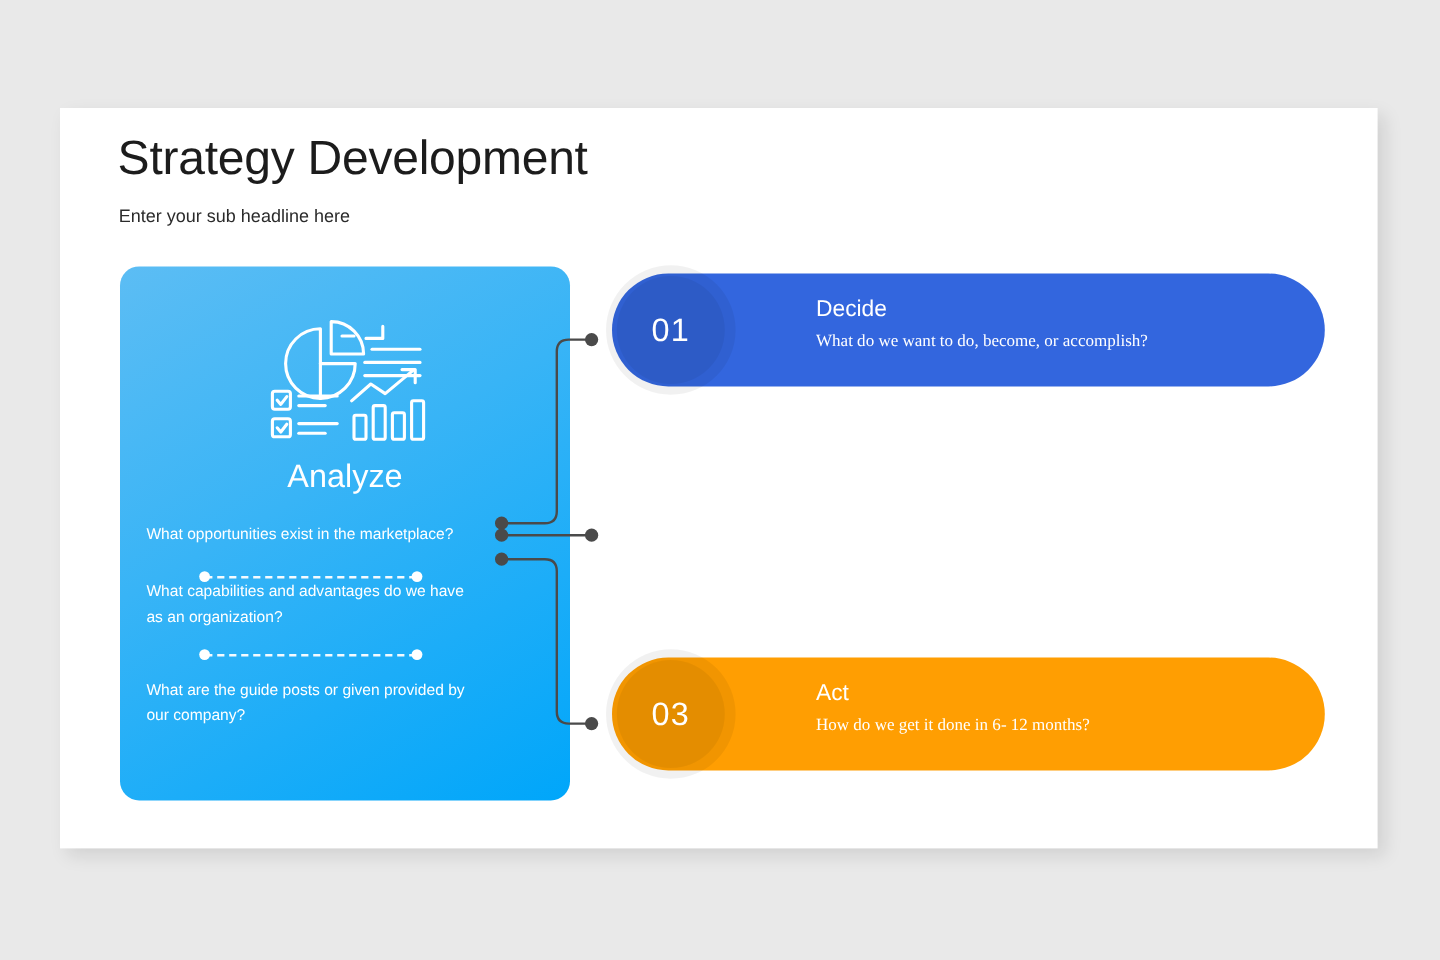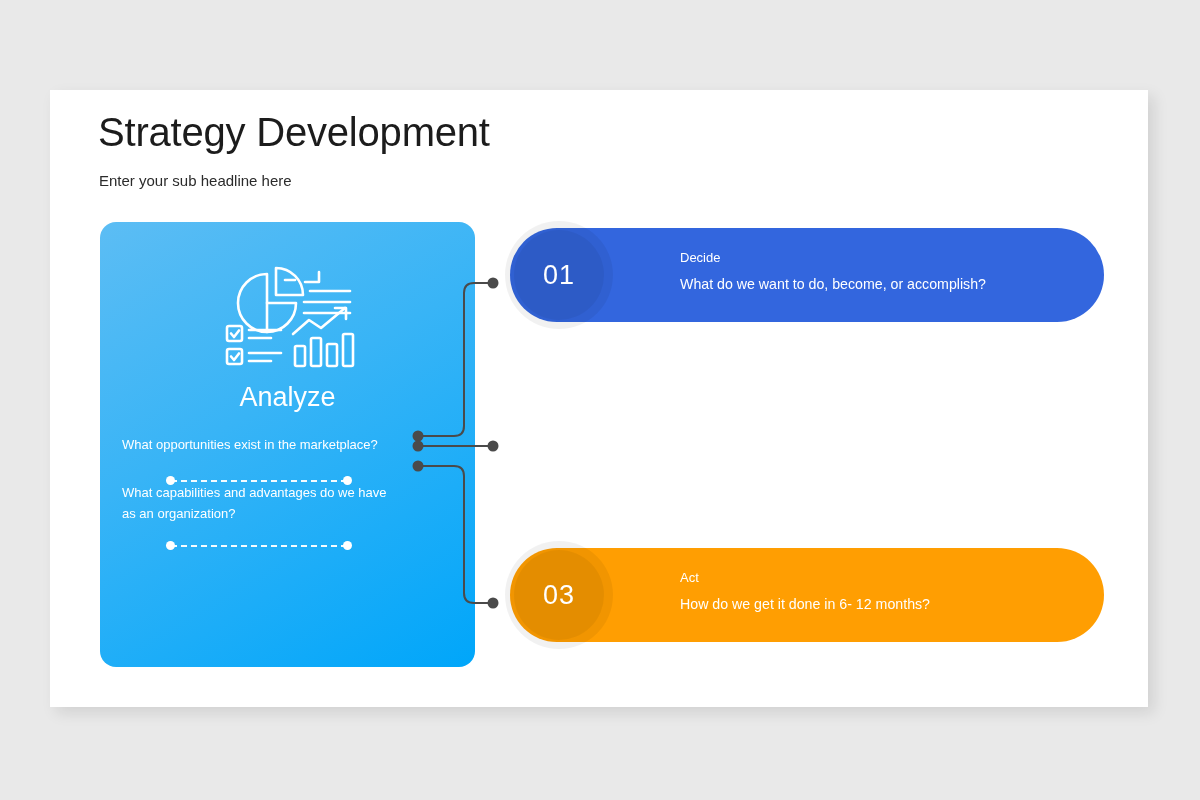--- a/index.html
+++ b/index.html
@@ -170,28 +170,29 @@
 
   .step-text {
     position: absolute;
     left: 170px;
     top: 50%;
     margin-top: -30px;
     width: 410px;
   }
   .step-title {
     color: #ffffff;
-    font-size: 13px;
+    font-size: 19px;
     line-height: 26px;
   }
   .step-desc {
     color: #ffffff;
     font-size: 14.2px;
     line-height: 22px;
     margin-top: 2px;
+    font-family: Liberation Serif, serif;
   }
 </style>
 </head>
 <body>
 
 <div id="slide">
 
   <div id="title">Strategy Development</div>
   <div id="subtitle">Enter your sub headline here</div>
 
@@ -242,20 +243,21 @@
     </div>
 
     <div class="analyze-item" id="analyze-item-1">What capabilities and advantages do we have as an organization?</div>
 
     <div class="analyze-divider" id="analyze-divider-1">
       <span class="cap left"></span>
       <span class="dash-line"></span>
       <span class="cap right"></span>
     </div>
 
+    <div class="analyze-item" id="analyze-item-2">What are the guide posts or given provided by our company?</div>
   </div>
 
   <svg id="connectors">
     <g fill="none" stroke="#4a4a4a" stroke-width="2">
 
       <path d="M368 346 L404 346 Q414 346 414 336 L414 203 Q414 193 424 193 L442 193"></path>
 
       <path d="M368 356 L442 356"></path>
 
       <path d="M368 376 L404 376 Q414 376 414 386 L414 503 Q414 513 424 513 L442 513"></path>

